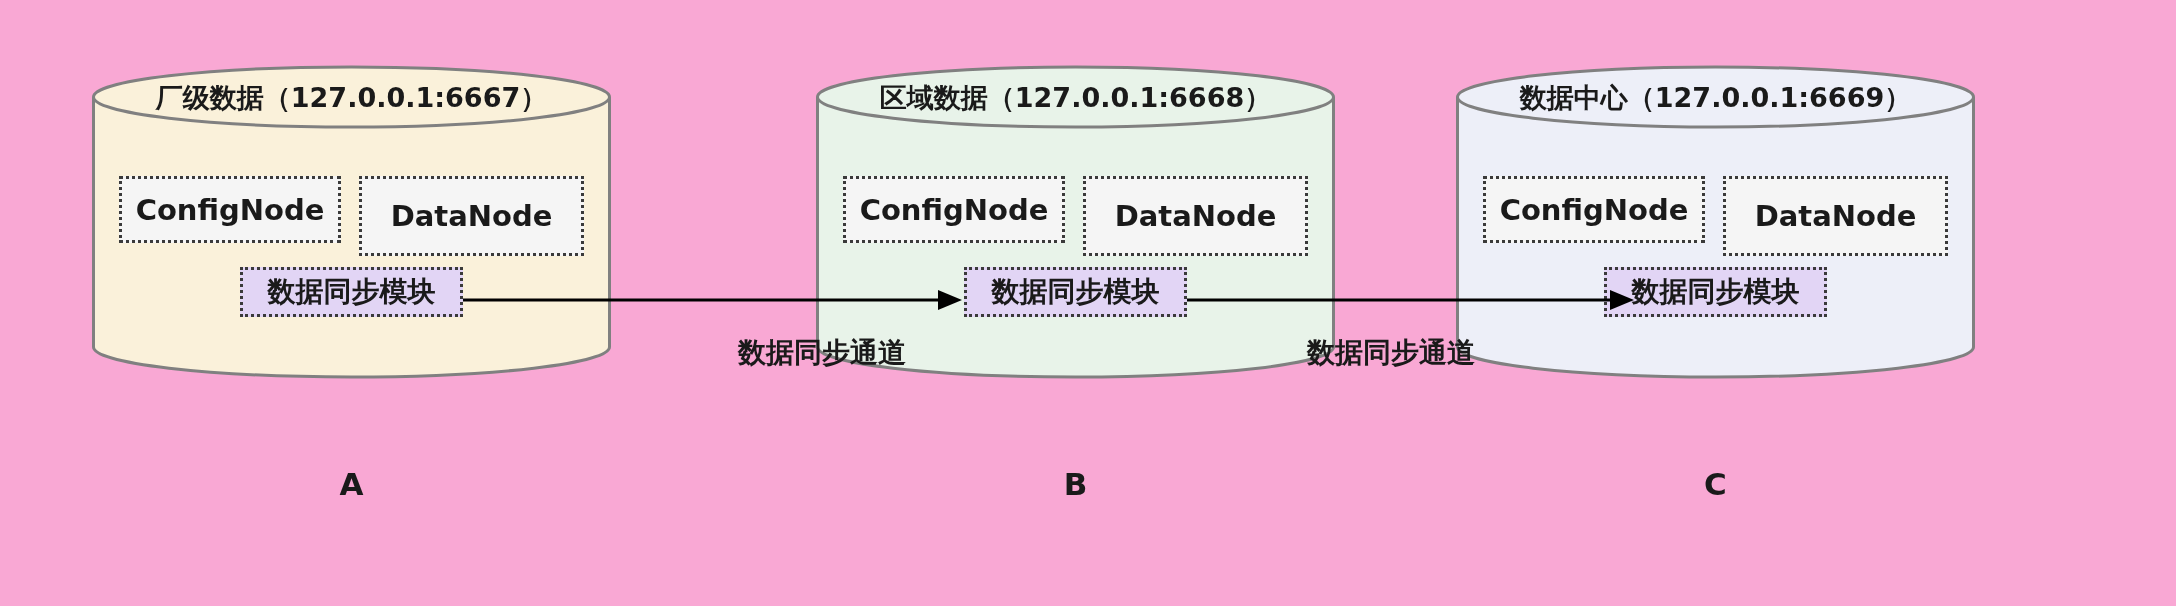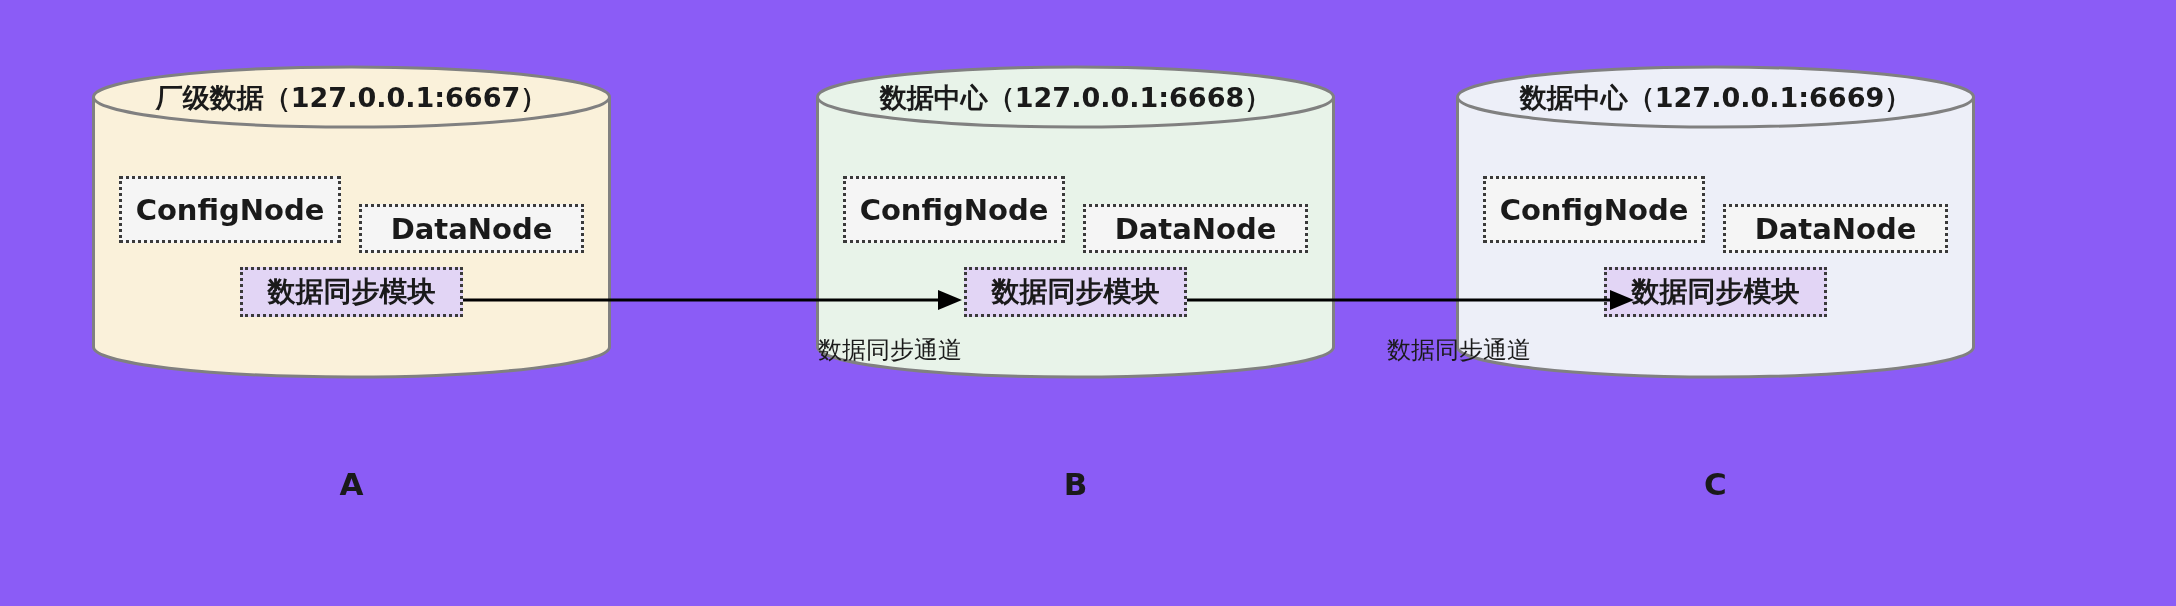--- a/index.html
+++ b/index.html
@@ -5,21 +5,21 @@
   html, body {
     margin: 0;
     padding: 0;
     background: #ffffff;
     font-family: "DejaVu Sans", "Liberation Sans", sans-serif;
   }
   .canvas {
     position: relative;
     width: 2176px;
     height: 606px;
-    background: #8b5cf6;
+    background: #f9a8d4;
     overflow: hidden;
   }
   .node-group {
     position: absolute;
     top: 0;
     width: 519px;
     height: 606px;
     z-index: 1;
   }
   .g0 { left: 92px; }
@@ -60,23 +60,22 @@
     left: 27px;
     top: 176px;
     width: 222px;
     height: 67px;
     font-size: 29px;
   }
   .data-box {
     left: 267px;
     top: 176px;
     width: 225px;
-    height: 49px;
+    height: 80px;
     font-size: 29px;
-    margin-top: 28px;
   }
   .sync-box {
     left: 148px;
     top: 267px;
     width: 223px;
     height: 50px;
     font-size: 28px;
   }
   .letter-label {
     position: absolute;
@@ -94,23 +93,23 @@
     top: 0;
     width: 2176px;
     height: 606px;
     z-index: 2;
     pointer-events: none;
   }
   .channel-label {
     position: absolute;
     top: 334px;
     width: 280px;
-    text-align: right;
-    font-size: 24px;
-    font-weight: normal;
+    text-align: center;
+    font-size: 28px;
+    font-weight: bold;
     color: #1a1a1a;
     z-index: 3;
   }
   .ch0 { left: 682px; }
   .ch1 { left: 1251px; }
 </style>
 </head>
 <body>
 
 <div class="canvas">
@@ -125,21 +124,21 @@
     <div class="box data-box" style="background-color: rgb(245, 245, 245);">DataNode</div>
     <div class="box sync-box" style="background-color: rgb(226, 213, 245);">数据同步模块</div>
     <div class="letter-label">A</div>
   </div>
 
   <div class="node-group g1">
     <svg class="cyl" viewBox="0 0 523 390">
       <path class="cyl-body" d="M 3.5 32 L 3.5 282 A 258 30 0 0 0 519.5 282 L 519.5 32" fill="#E8F3E9" stroke="#808080"></path>
       <ellipse class="cyl-top" cx="261.5" cy="32" rx="258" ry="30" fill="#E8F3E9" stroke="#808080"></ellipse>
     </svg>
-    <div class="cyl-title">数据中心（127.0.0.1:6668）</div>
+    <div class="cyl-title">区域数据（127.0.0.1:6668）</div>
     <div class="box config-box" style="background-color: rgb(245, 245, 245);">ConfigNode</div>
     <div class="box data-box" style="background-color: rgb(245, 245, 245);">DataNode</div>
     <div class="box sync-box" style="background-color: rgb(226, 213, 245);">数据同步模块</div>
     <div class="letter-label">B</div>
   </div>
 
   <div class="node-group g2">
     <svg class="cyl" viewBox="0 0 523 390">
       <path class="cyl-body" d="M 3.5 32 L 3.5 282 A 258 30 0 0 0 519.5 282 L 519.5 32" fill="#EDEFF8" stroke="#808080"></path>
       <ellipse class="cyl-top" cx="261.5" cy="32" rx="258" ry="30" fill="#EDEFF8" stroke="#808080"></ellipse>

